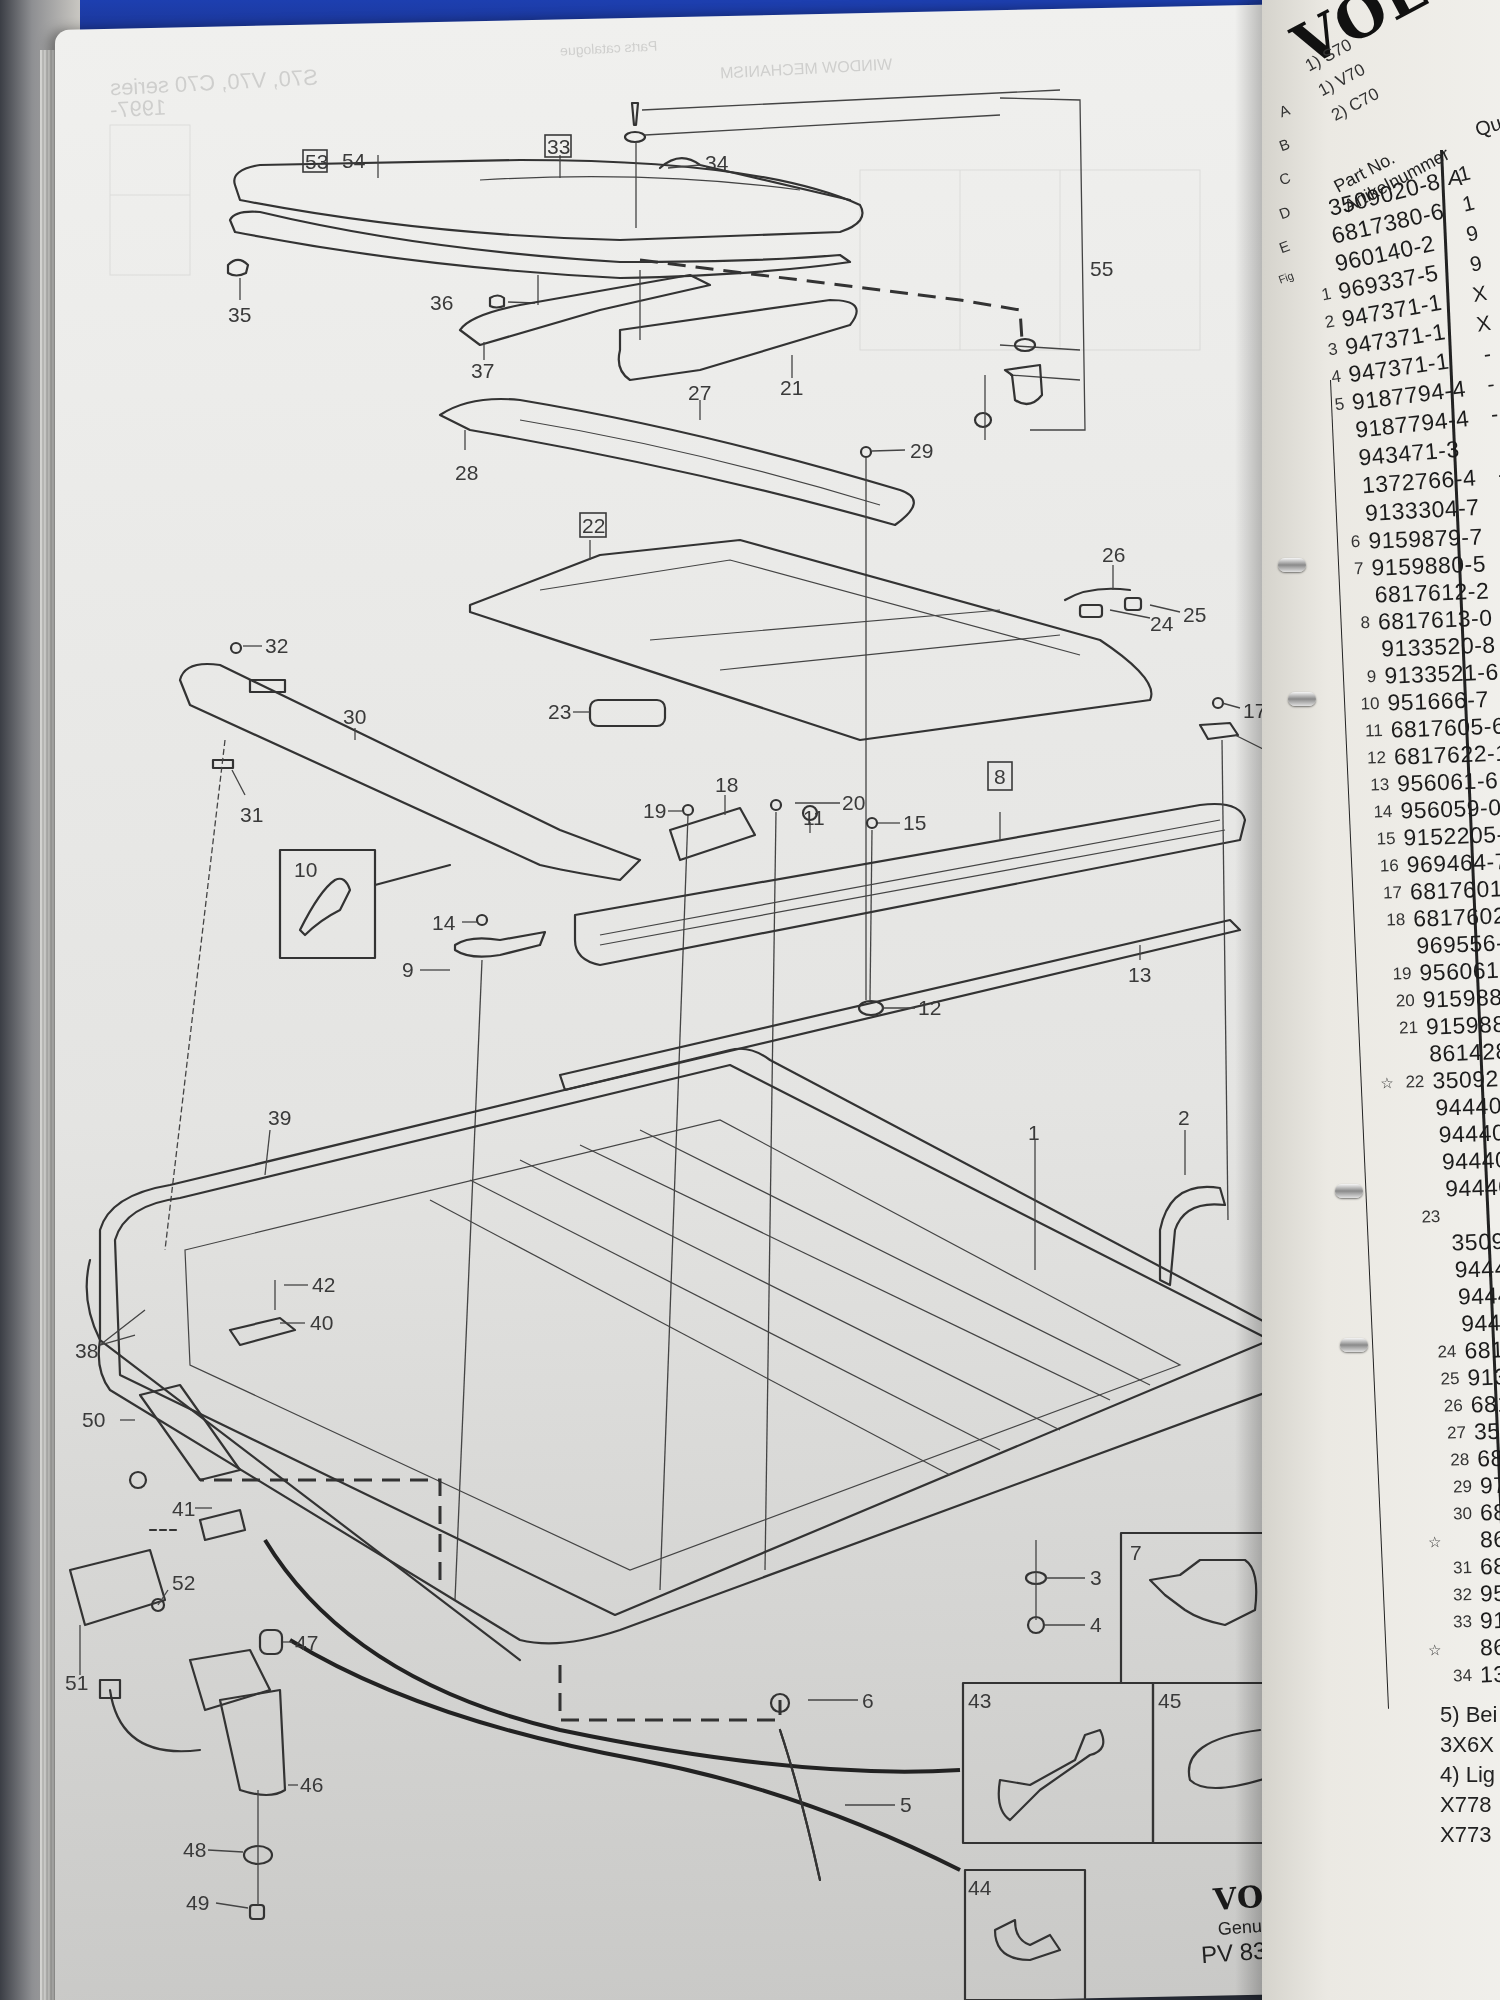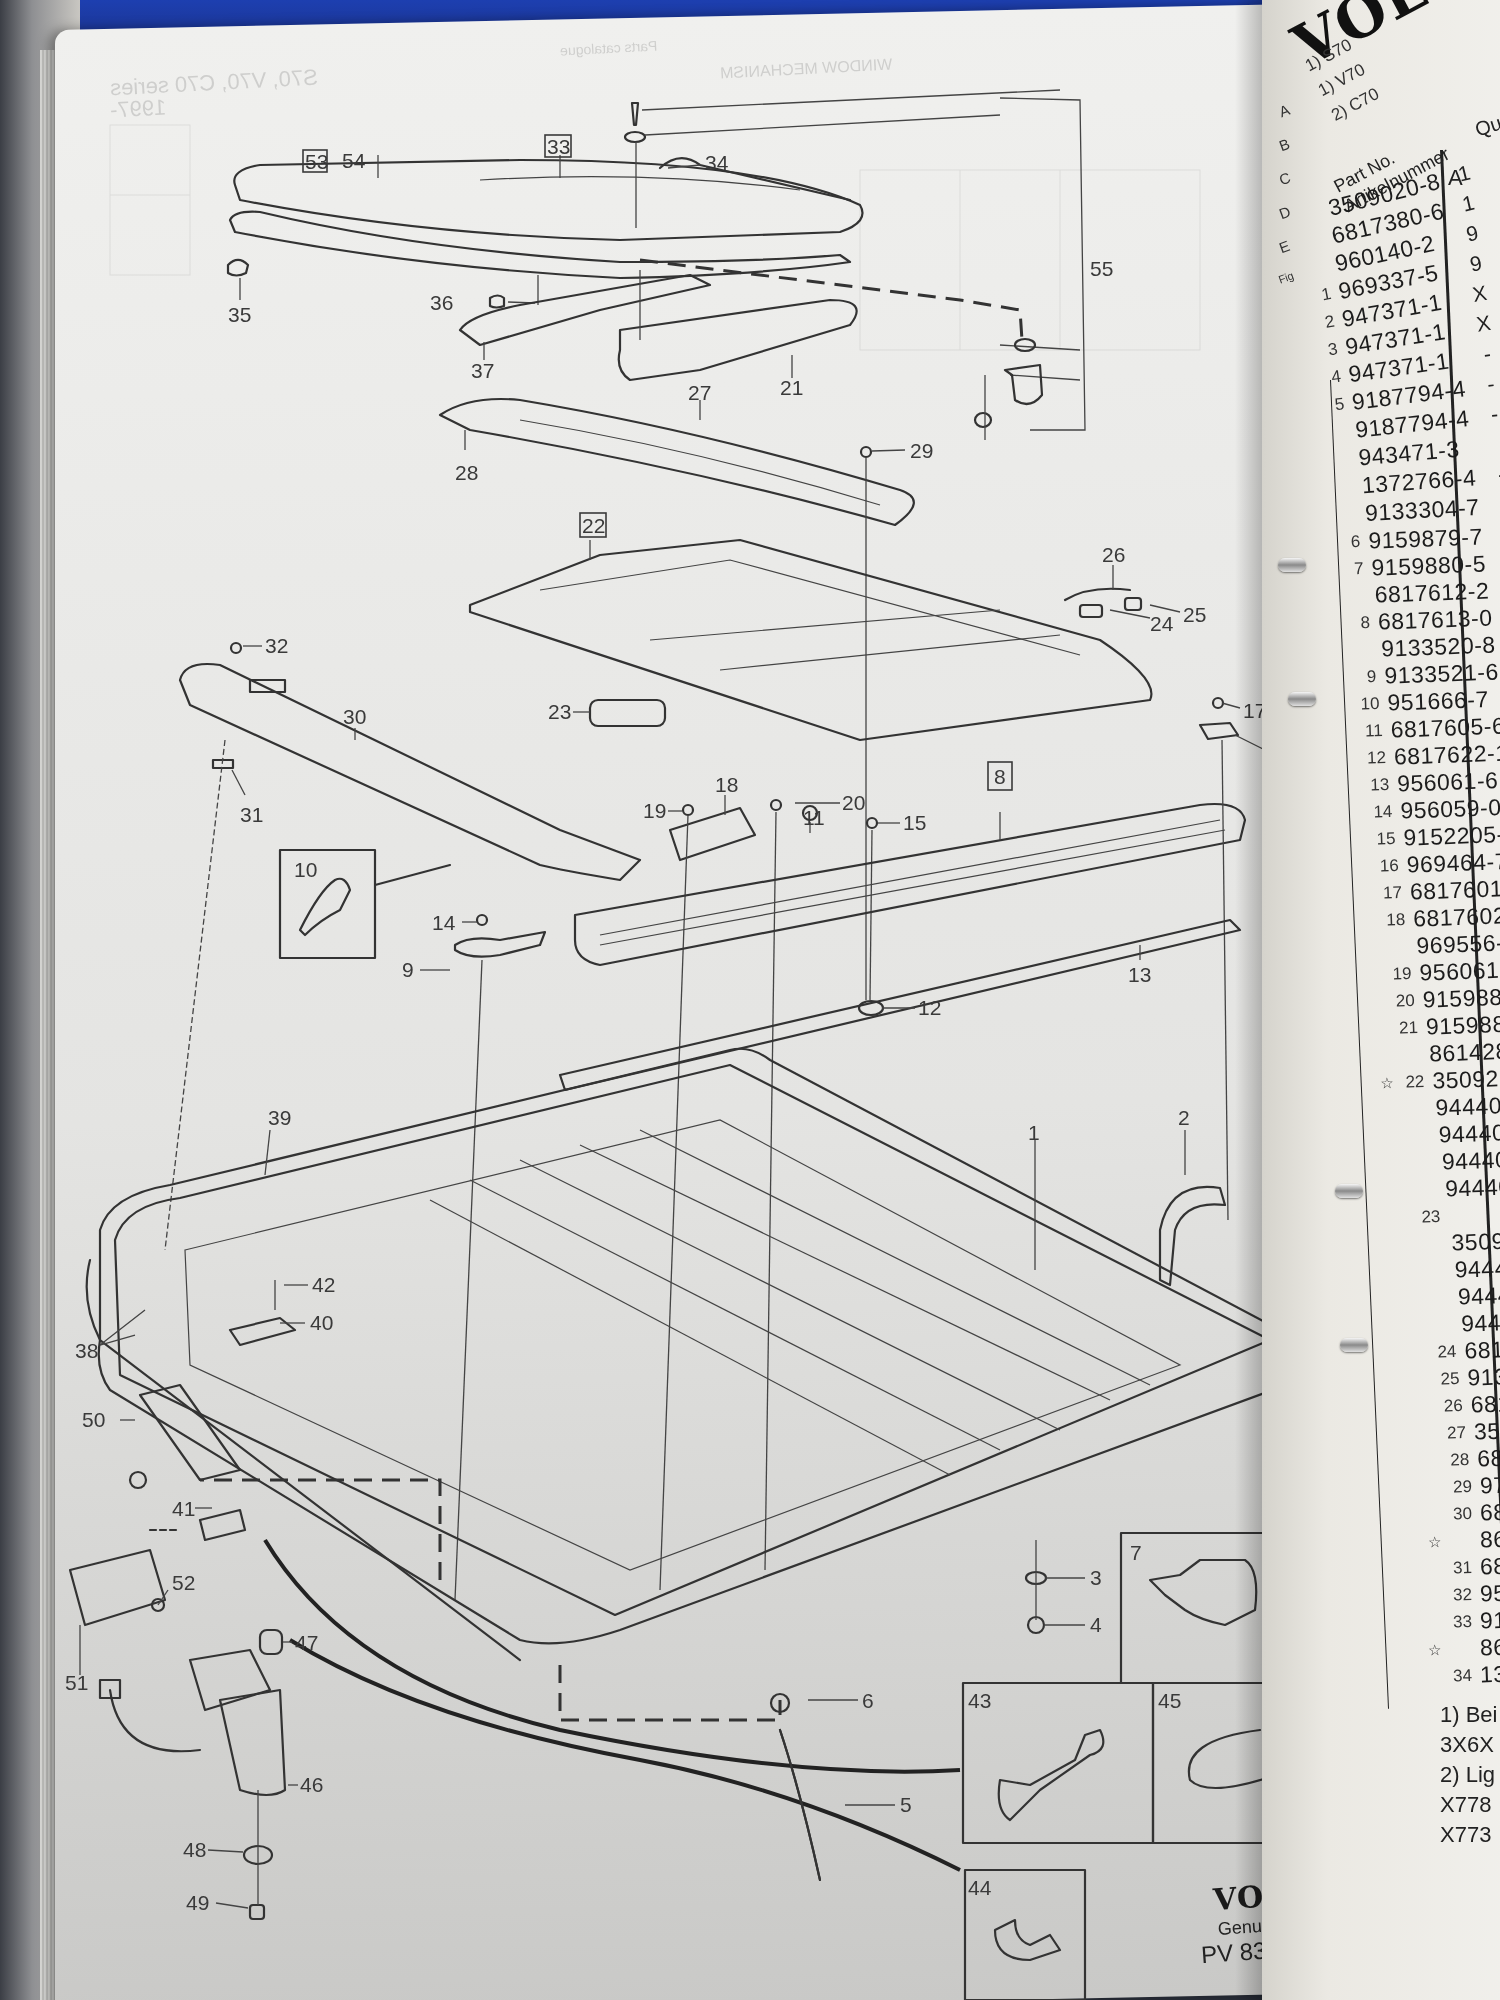--- a/index.html
+++ b/index.html
@@ -666,18 +666,18 @@
       <span class="fig"></span>
       <span class="pn">861</span>
     </div>
     <div class="row" style="transform: translateX(150px) rotate(-2deg); transform-origin: left center;">
       <span class="fig">34</span>
       <span class="pn">139</span>
     </div>
   </div>
 
 <div class="notes">
-  <div>1) Bei</div>
+  <div>5) Bei</div>
   <div>3X6X</div>
-  <div>2) Lig</div>
+  <div>4) Lig</div>
   <div>X778</div>
   <div>X773</div>
 </div>
 
 </body></html>

